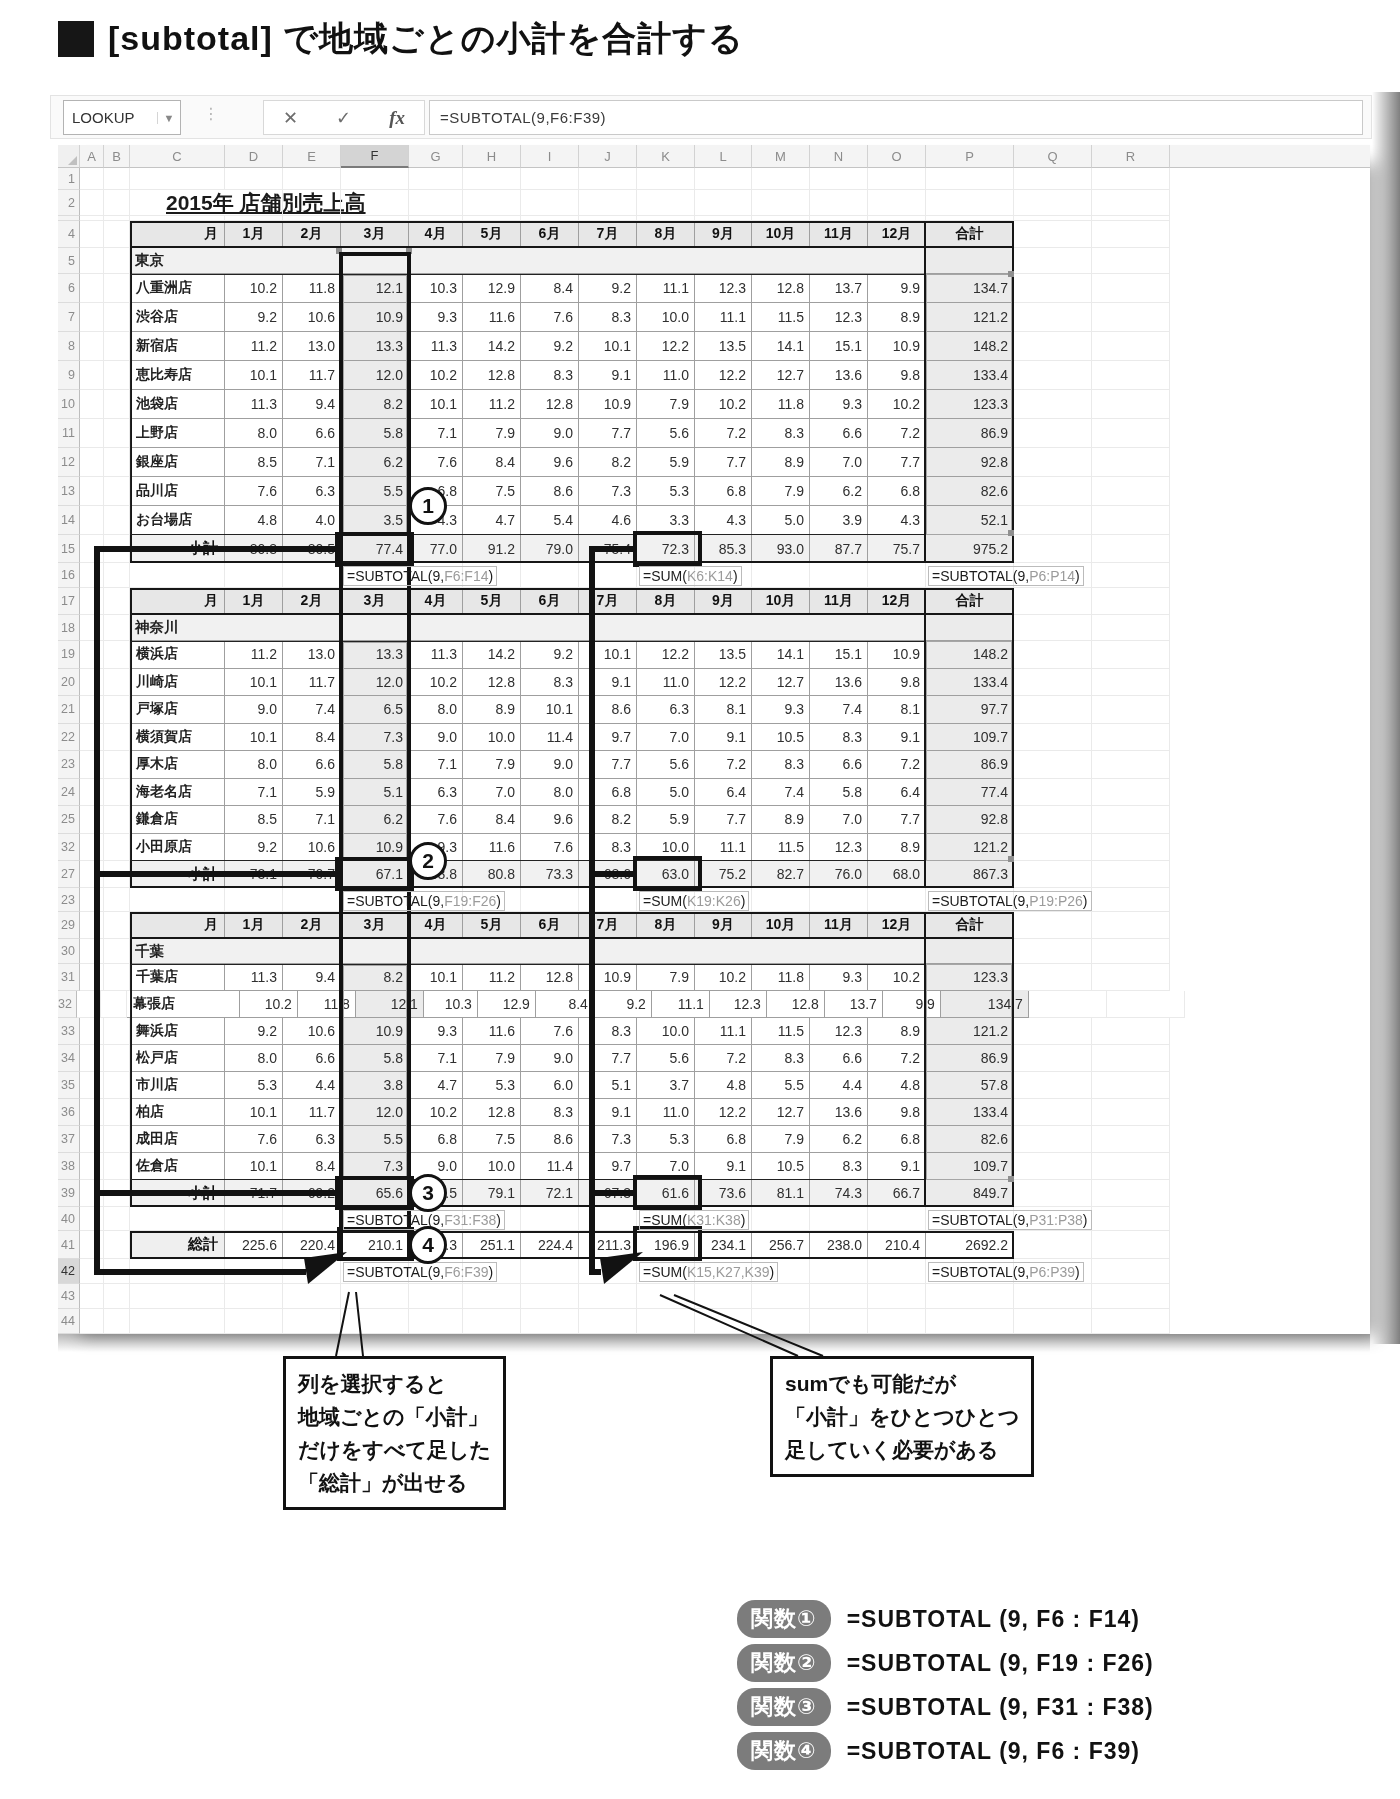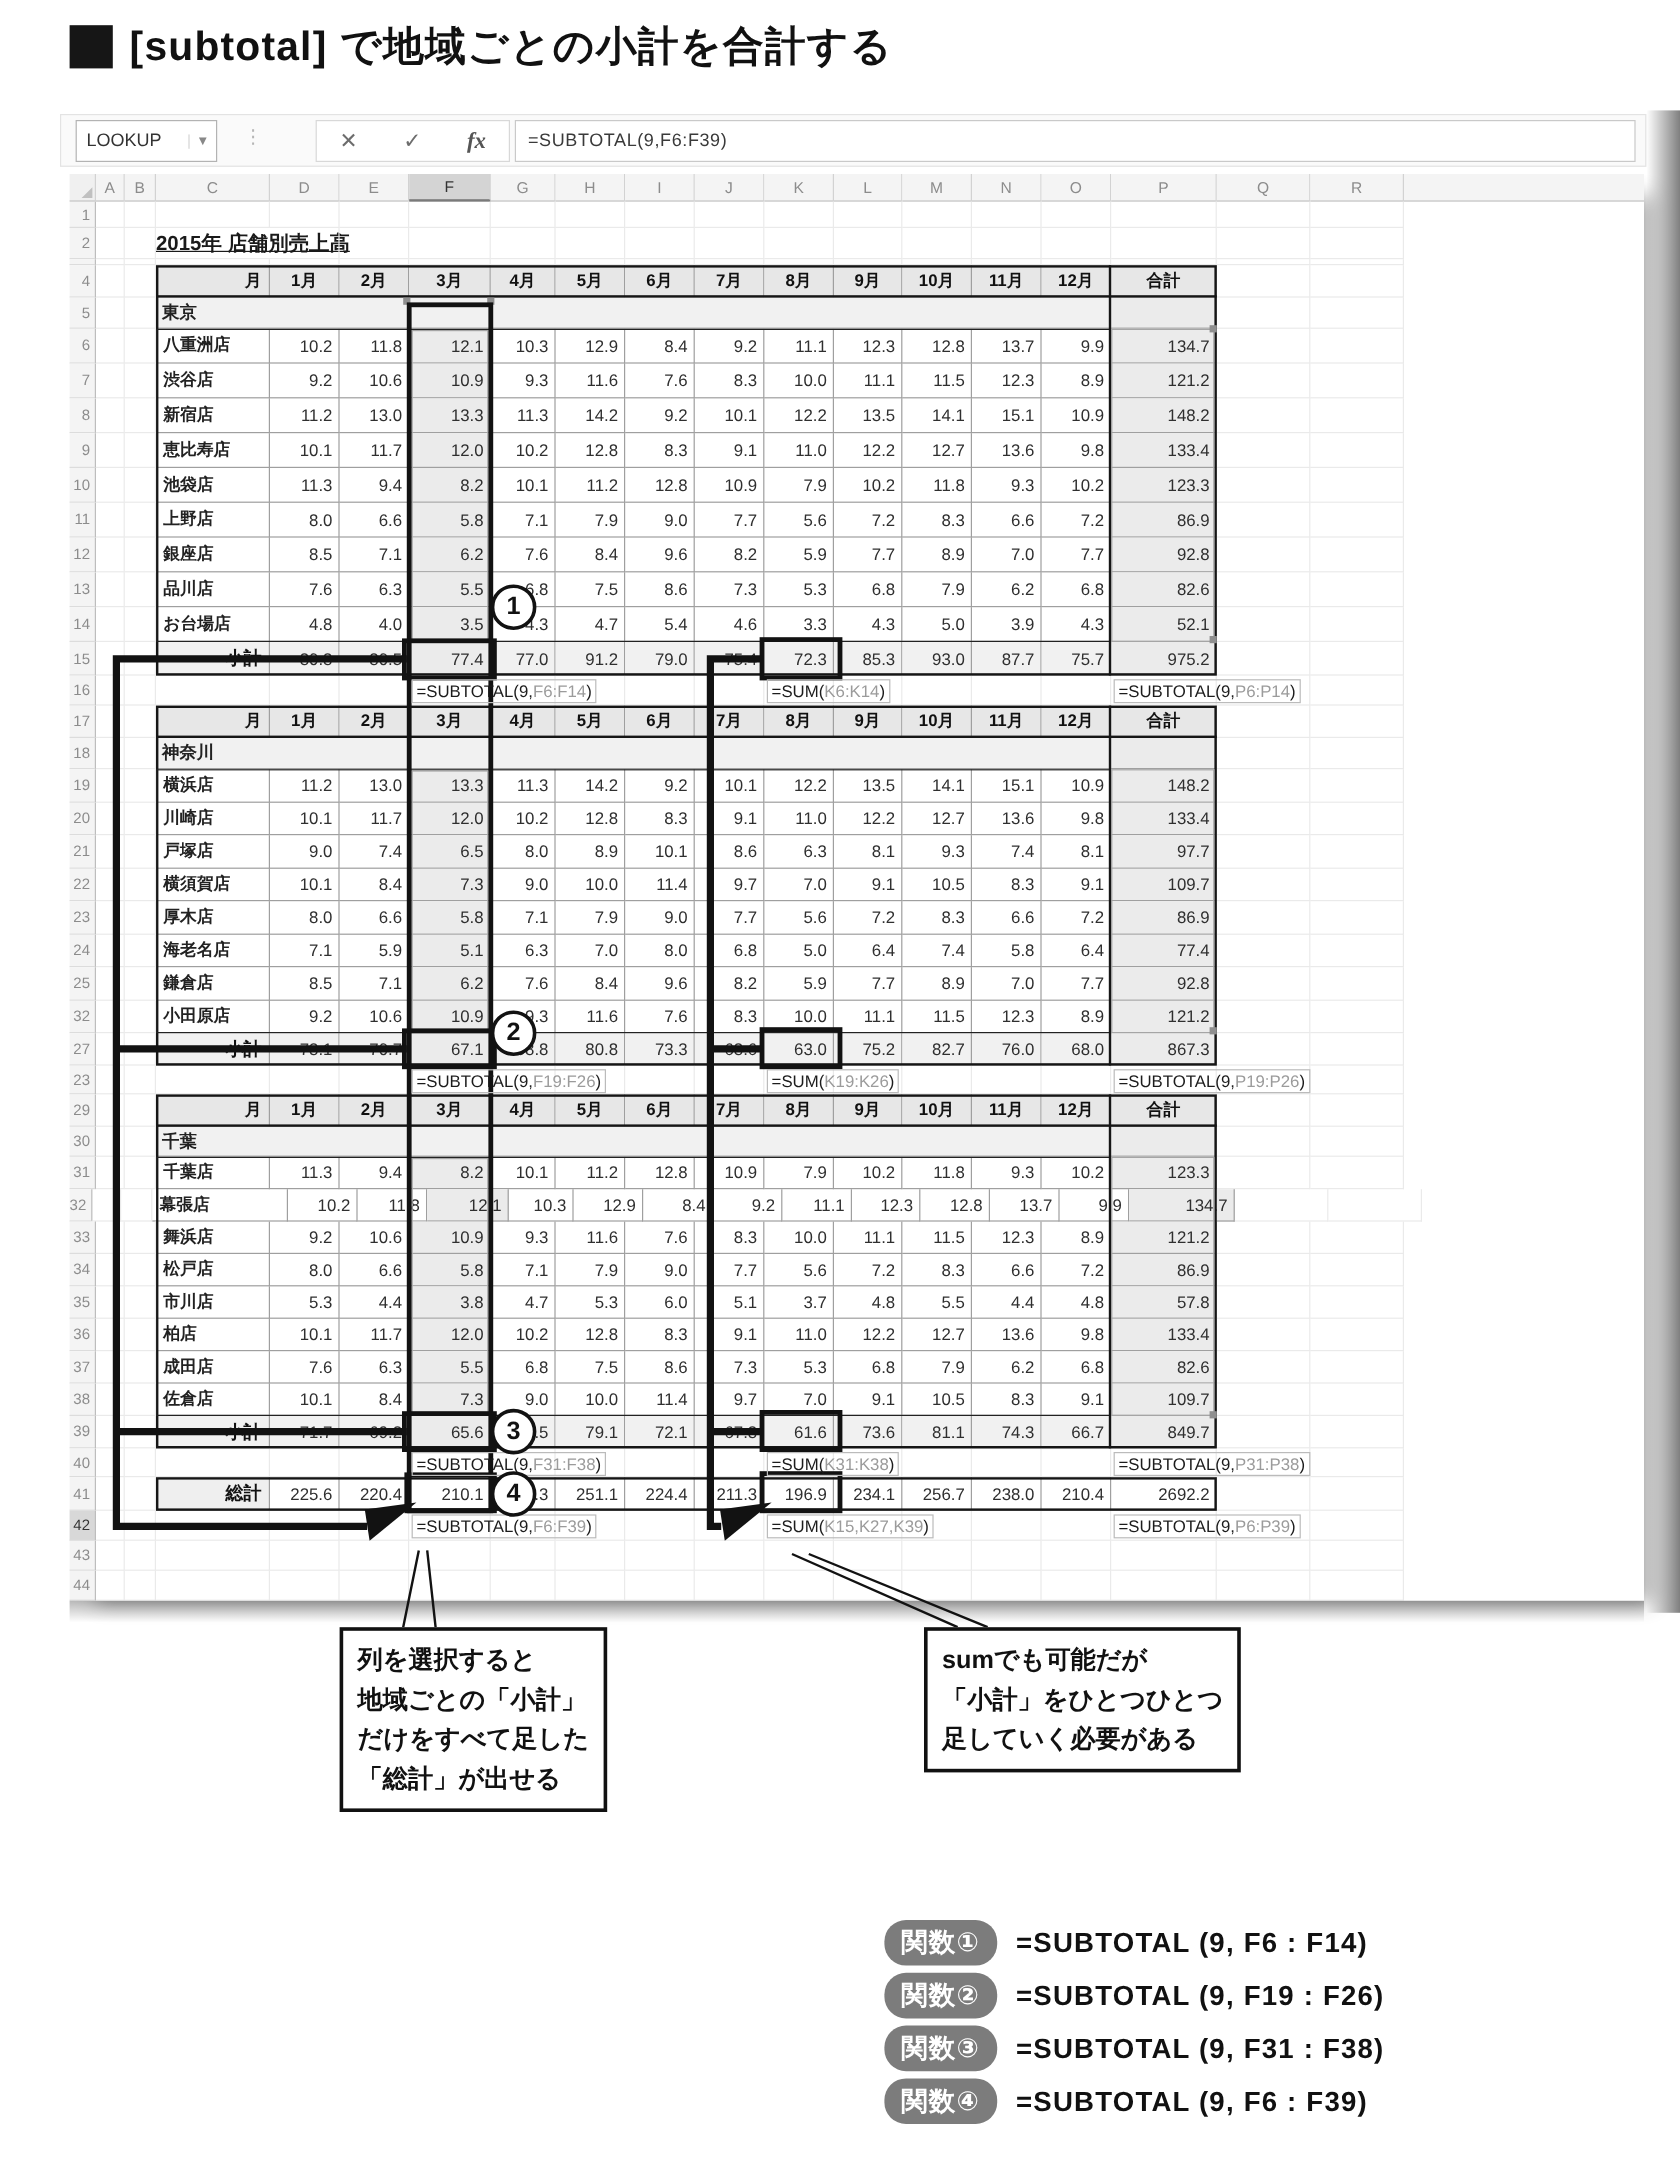--- a/index.html
+++ b/index.html
@@ -47,21 +47,21 @@
   .num{justify-content:flex-end;padding-right:5px;font-weight:500;}
   .name{padding-left:6px;font-weight:600;color:#222;text-align:right;}
   .mh{justify-content:center;font-weight:700;background:#e7e7e7;color:#111;}
   .mhl{justify-content:flex-end;padding-right:6px;font-weight:700;background:#e7e7e7;color:#111;}
   .regionband{background:#f1f1f1;padding-left:5px;font-weight:600;color:#222;font-size:14.5px;}
   .sub{background:#f1f1f1;}
   .sublabel{justify-content:flex-end;padding-right:6px;font-weight:700;background:#f1f1f1;color:#111;font-size:15px;}
   .grandlabel{justify-content:flex-end;padding-right:6px;font-weight:700;background:#efefef;color:#111;font-size:15px;}
   .fcol{background:#ebebeb;}
   .pcol{background:#ebebeb;}
-  .stitle{font-size:17px;font-weight:700;color:#1a1a1a;text-decoration:underline;white-space:nowrap;}
+  .stitle{font-size:21px;font-weight:700;color:#1a1a1a;text-decoration:underline;white-space:nowrap;margin-left:36px;}
   
   .ov{position:absolute;box-sizing:border-box;pointer-events:none;}
   .blk{border:2px solid #161616;}
   .inner{border:1.5px solid #222;}
   .hline{border-top:2px solid #161616;}
   .vline{border-left:2px solid #161616;}
   .thick{border:4px solid #121212;}
   .mq{border:1px solid #a5a5a5;}
   .hdl{width:6px;height:6px;background:#8f8f8f;}
   .frm{position:absolute;white-space:nowrap;font-size:14px;color:#1c1c1c;border:1px solid #bbbbbb;

